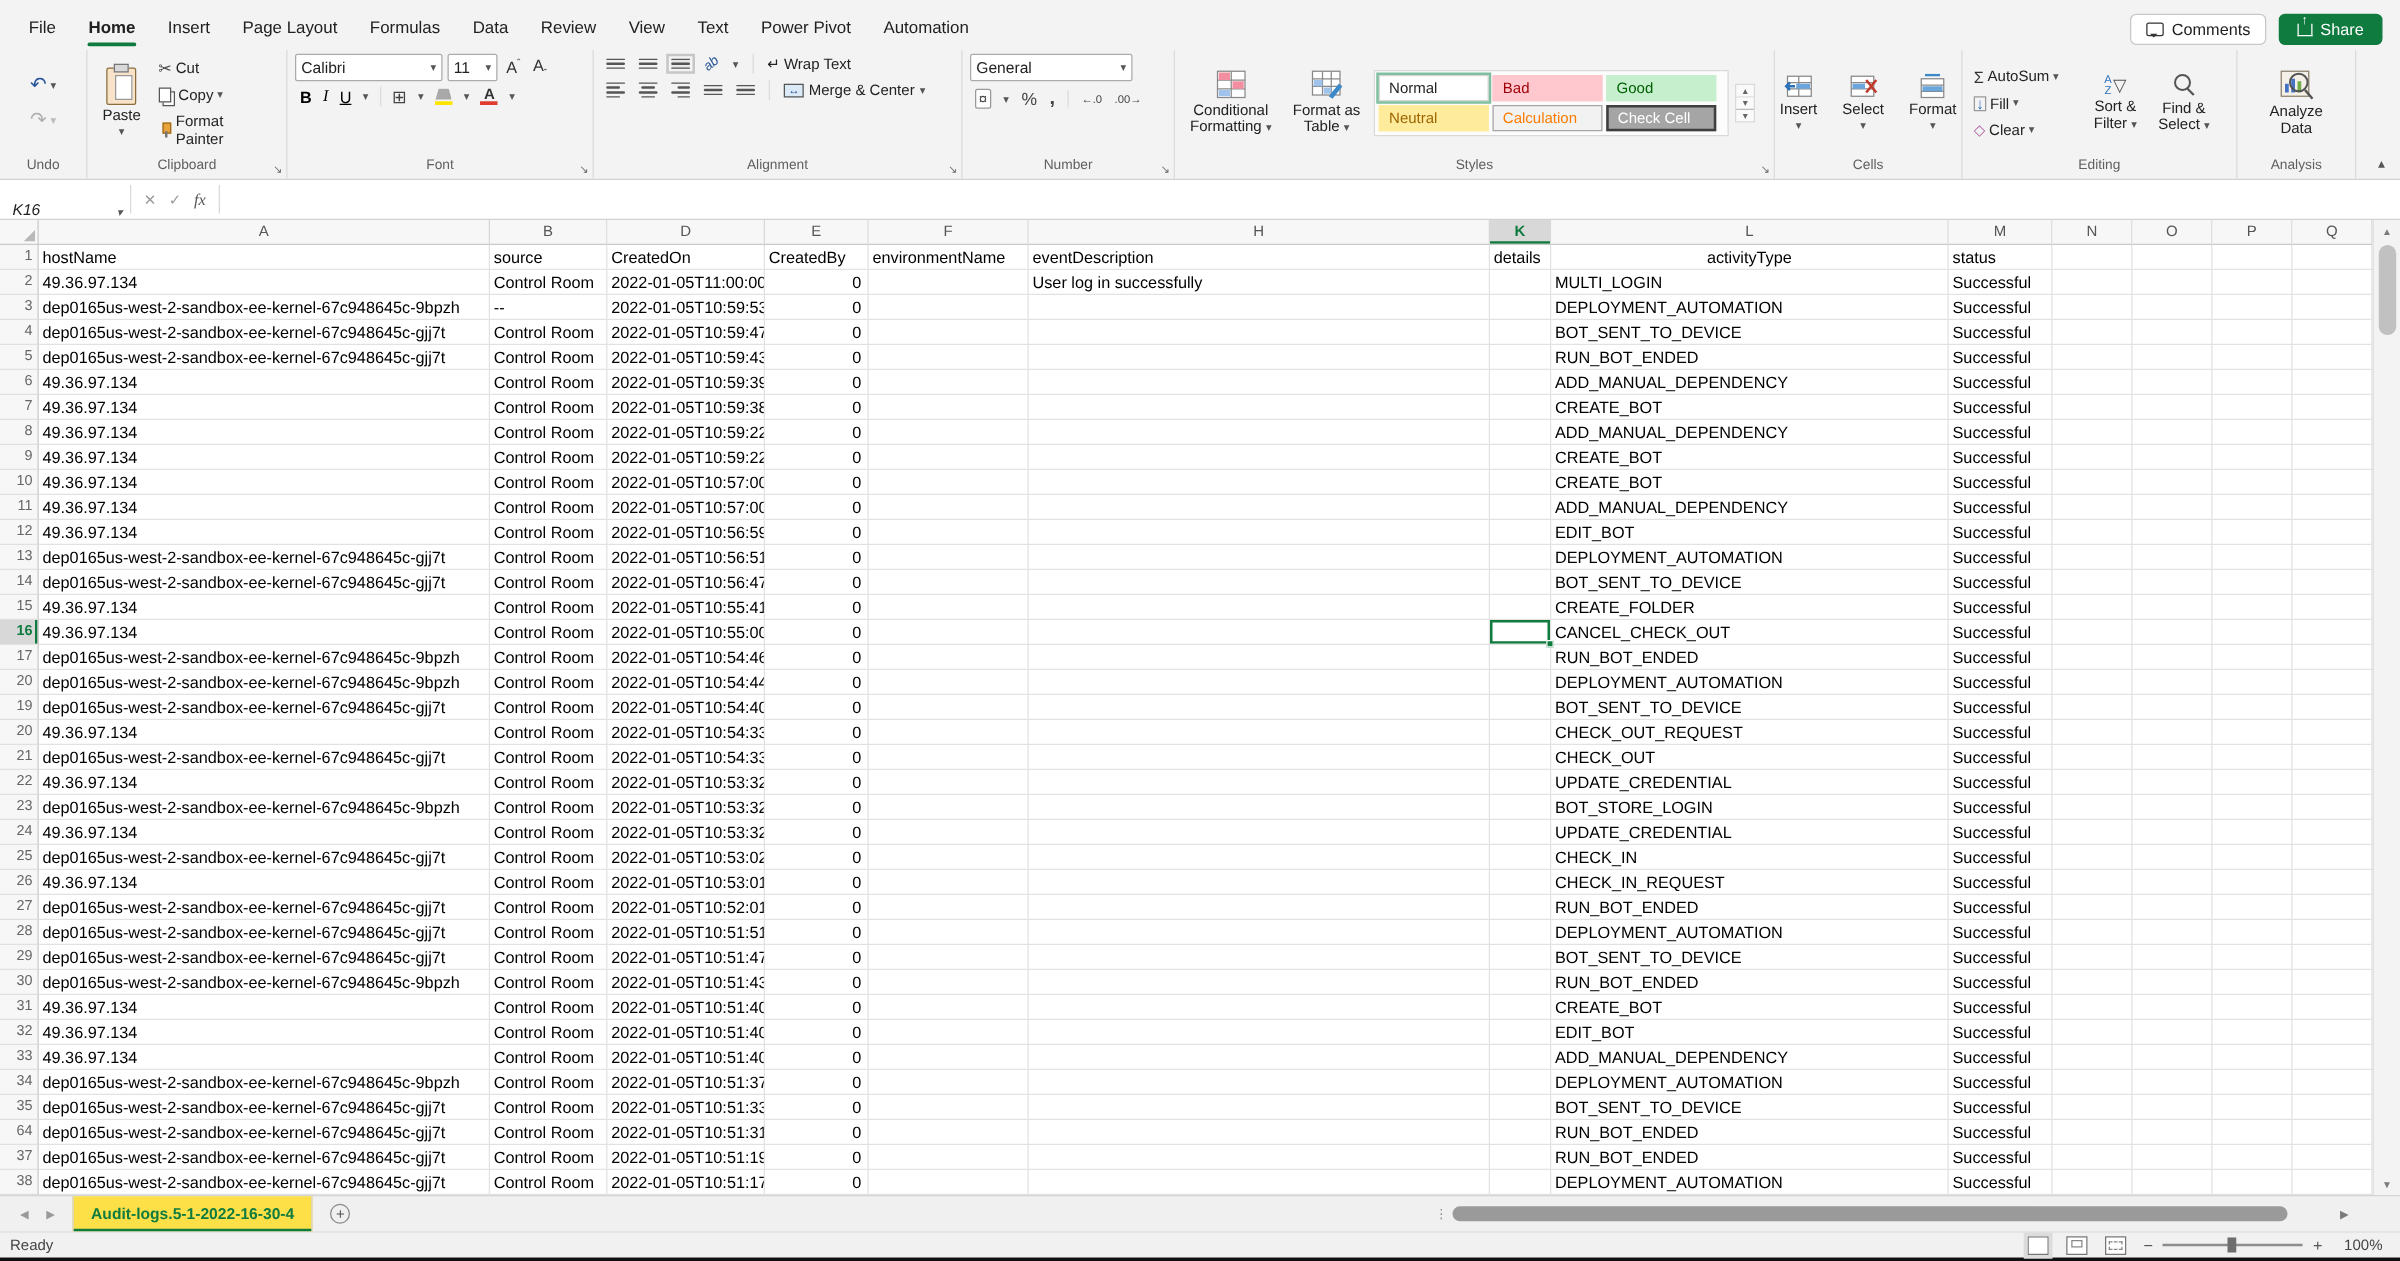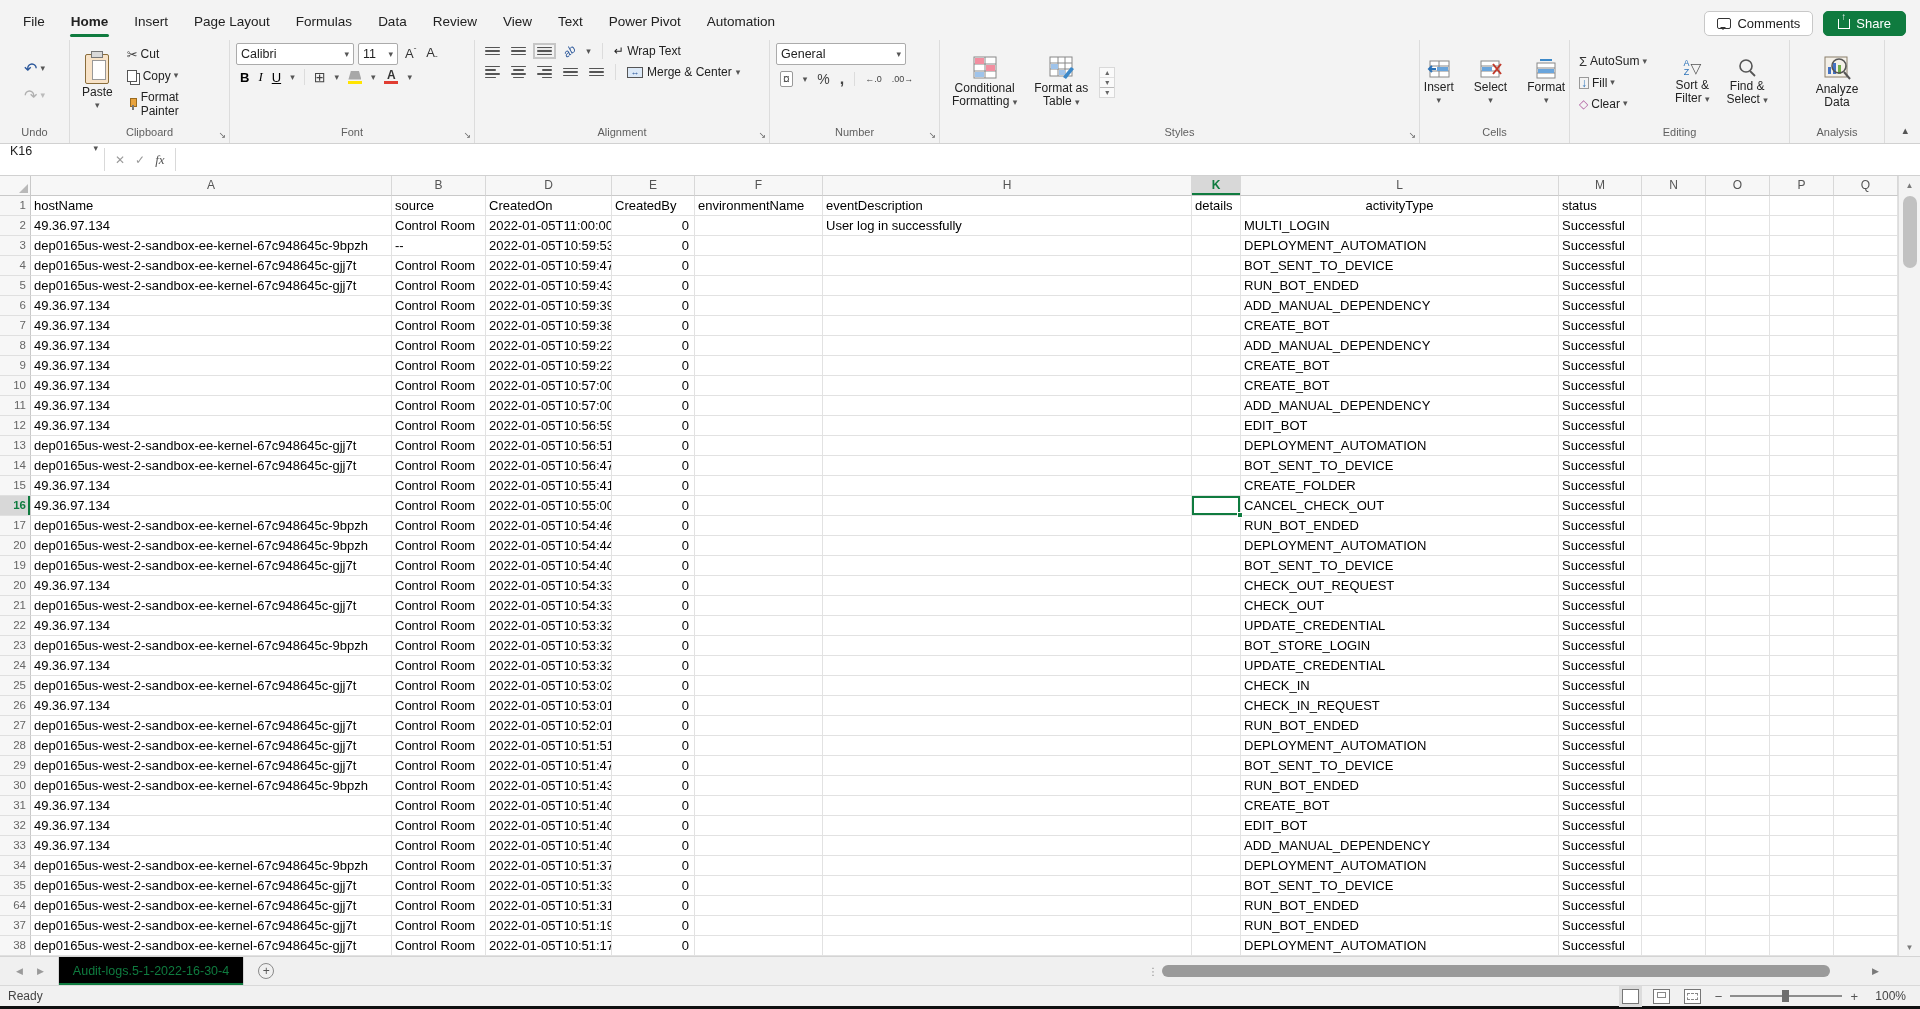--- a/index.html
+++ b/index.html
@@ -84,21 +84,21 @@
   .chip { width:88px; height:21px; line-height:19px; font-size:12px; padding-left:7px; border:1px solid transparent; white-space:nowrap; overflow:hidden; }
   .gal-arrows { display:flex; flex-direction:column; width:16px; border:1px solid #d9d9d9; background:#fafafa; }
   .gal-arrows span { flex:1; display:flex; align-items:center; justify-content:center; font-size:8px; color:#666; }
   .gal-arrows span + span { border-top:1px solid #e0e0e0; }
 
   .collapse-zone { margin-left:auto; display:flex; align-items:flex-end; padding:0 12px 6px 0; }
   .collapse-chev { font-size:11px; color:#555; }
 
   
   .fbar { height:32px; background:#fff; border-bottom:1px solid #d1d1d1; display:flex; align-items:stretch; }
-  .namebox { width:104px; display:flex; align-items:flex-start; padding:0 6px 0 10px; font-size:12.5px; color:#222; }
+  .namebox { width:104px; display:flex; align-items:flex-end; padding:0 6px 0 10px; font-size:12.5px; color:#222;font-style:italic; }
   .namebox .chev { margin-left:auto; }
   .fdivider { width:1px; background:#d9d9d9; margin:4px 0; }
   .fbtns { display:flex; align-items:center; gap:10px; padding:0 10px; }
   .fbtn-x { color:#9a9a9a; font-size:12px; }
   .fbtn-check { color:#9a9a9a; font-size:12px; }
   .fbtn-fx { color:#555; font-size:13px; font-style:italic; font-family:"Liberation Serif",serif; }
   .finput { flex:1; font-size:12.5px; color:#222; padding:0 8px; display:flex; align-items:center; }
 
   
   .gridwrap { flex:1; display:flex; background:#fff; overflow:hidden; }
@@ -117,21 +117,21 @@
   .cell.selcell { position:relative; box-shadow:inset 0 0 0 2px #0f7b3f; overflow:visible; z-index:2; }
   .fillhandle { position:absolute; right:-3px; bottom:-3px; width:6px; height:6px; background:#0f7b3f; border:1px solid #fff; }
 
   .vscroll { width:22px; flex:none; background:#f3f3f3; border-left:1px solid #dcdcdc; display:flex; flex-direction:column; align-items:center; }
   .vs-arrow { height:18px; display:flex; align-items:center; justify-content:center; font-size:8px; color:#7a7a7a; width:100%; }
   .vs-thumb { width:14px; height:72px; background:#c1c1c1; border-radius:7px; margin-top:2px; }
 
   
   .sheetstrip { height:29px; background:#f0f0f0; border-top:1px solid #d4d4d4; display:flex; align-items:stretch; font-size:12.5px; position:relative; }
   .tabnav { display:flex; align-items:center; gap:14px; padding:0 14px 0 16px; color:#9a9a9a; font-size:9px; }
-  .stab { background:#000000; border-left:1px solid #d4d4d4; border-right:1px solid #d4d4d4; display:flex; align-items:center; padding:0 14px; color:#0f7b3f; font-weight:400; position:relative; }
+  .stab { background:#fde047; border-left:1px solid #d4d4d4; border-right:1px solid #d4d4d4; display:flex; align-items:center; padding:0 14px; color:#0f7b3f; font-weight:700; position:relative; }
   .stab::after { content:""; position:absolute; left:0; right:0; bottom:0; height:2px; background:#0f7b3f; }
   .addsheet { display:flex; align-items:center; margin-left:14px; }
   .addsheet .circle { width:16px; height:16px; border:1px solid #8a8a8a; border-radius:50%; color:#555; font-size:12px; line-height:14px; text-align:center; }
   .strip-dots { position:absolute; left:1148px; top:0; bottom:0; display:flex; align-items:center; color:#8a8a8a; font-size:10px; }
   .hscroll { position:absolute; left:1162px; top:0; bottom:0; display:flex; align-items:center; }
   .hs-thumb { width:668px; height:12px; background:#9a9a9a; border-radius:6px; }
   .hs-arrow { position:absolute; left:1872px; top:0; bottom:0; display:flex; align-items:center; color:#7a7a7a; font-size:9px; }
 
   
   .statusbar { height:21px; background:#f1f1f1; border-top:1px solid #d9d9d9; display:flex; align-items:center; font-size:12px; color:#444; padding:0 8px; }
@@ -364,20 +364,28 @@
               <line x1="2" y1="7" x2="24" y2="7" stroke="#888"></line>
               <line x1="2" y1="13" x2="24" y2="13" stroke="#888"></line>
               <line x1="10" y1="1" x2="10" y2="20" stroke="#888"></line>
               <line x1="17" y1="1" x2="17" y2="20" stroke="#888"></line>
               <rect x="3" y="8" width="7" height="5" fill="#9fc3ea"></rect>
               <rect x="11" y="14" width="6" height="5" fill="#9fc3ea"></rect>
               <path d="M15 21 L23 11 L26 13 L18 23 Z" fill="#3c88c8"></path>
             </svg>
           <span class="two-line"><span>Format as</span><br><span>Table</span> <span class="chev">▾</span></span>
         </div>
+        <div class="gallery" id="styles-gallery">
+            <div class="chip" style="background: rgb(255, 255, 255); color: rgb(31, 31, 31); border-color: rgb(214, 214, 214); outline: rgb(127, 191, 159) solid 2px; outline-offset: 0px;">Normal</div>
+            <div class="chip" style="background: rgb(255, 199, 206); color: rgb(156, 0, 6); border-color: rgb(255, 199, 206);">Bad</div>
+            <div class="chip" style="background: rgb(198, 239, 206); color: rgb(0, 97, 0); border-color: rgb(198, 239, 206);">Good</div>
+            <div class="chip" style="background: rgb(255, 235, 156); color: rgb(156, 101, 0); border-color: rgb(255, 235, 156);">Neutral</div>
+            <div class="chip" style="background: rgb(242, 242, 242); color: rgb(250, 125, 0); border-color: rgb(166, 166, 166);">Calculation</div>
+            <div class="chip" style="background: rgb(165, 165, 165); color: rgb(255, 255, 255); border: 2px solid rgb(63, 63, 63); line-height: 17px;">Check Cell</div>
+          </div>
         <div class="gal-arrows">
           <span>▴</span>
           <span>▾</span>
           <span style="border-top:1px solid #bbb">▾</span>
         </div>
       </div>
       <div class="rglabel">Styles</div>
       <span class="launcher">↘</span>
     </div>
 

